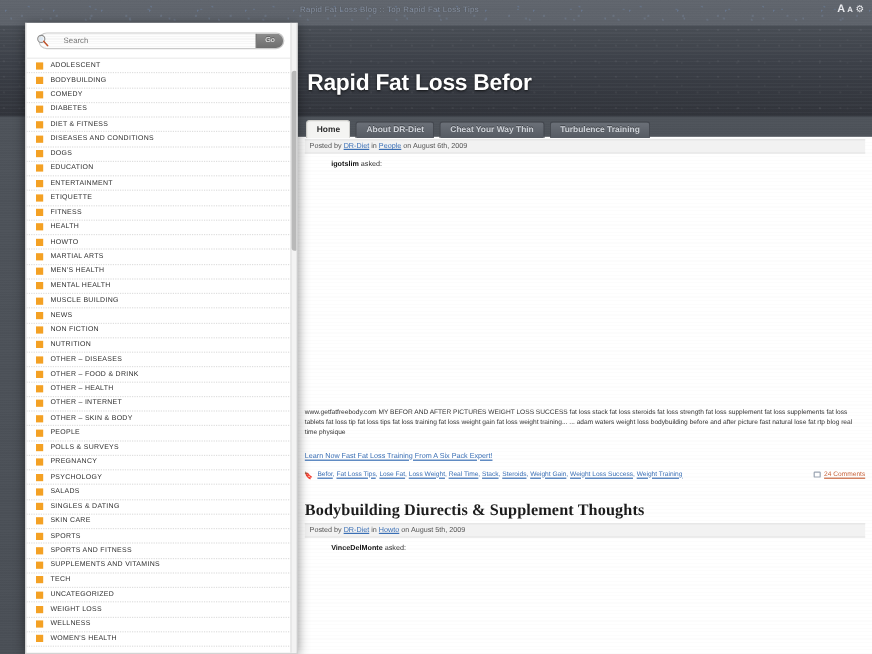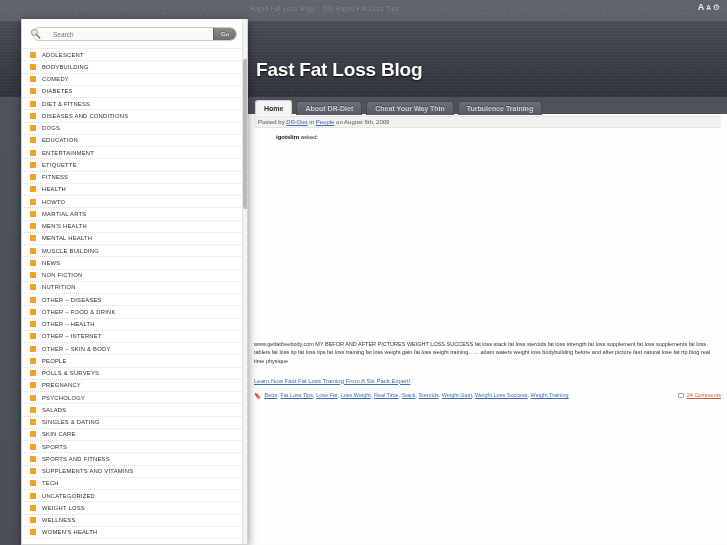--- a/index.html
+++ b/index.html
@@ -278,21 +278,21 @@
     <span class="glyph-a-large">A</span>
     <span class="glyph-a-small">A</span>
     <span class="glyph-gear">⚙</span>
   </div>
 </div>
 
 <div id="page">
 
   <div id="site-header-band"></div>
 
-  <div id="site-title">Fast Fat Loss Blog</div>
+  <div id="site-title">Rapid Fat Loss Befor</div>
 
   <nav id="nav-tabs">
     <div class="nav-tab active">Home</div>
     <div class="nav-tab">About DR-Diet</div>
     <div class="nav-tab">Cheat Your Way Thin</div>
     <div class="nav-tab">Turbulence Training</div>
   </nav>
 
   <main id="content-sheet">
 
@@ -311,20 +311,29 @@
           <span class="tag-icon">🔖</span>
           <span id="tags-0"><a href="#">Befor</a><span style="color: rgb(58, 111, 181);">, </span><a href="#">Fat Loss Tips</a><span style="color: rgb(58, 111, 181);">, </span><a href="#">Lose Fat</a><span style="color: rgb(58, 111, 181);">, </span><a href="#">Loss Weight</a><span style="color: rgb(58, 111, 181);">, </span><a href="#">Real Time</a><span style="color: rgb(58, 111, 181);">, </span><a href="#">Stack</a><span style="color: rgb(58, 111, 181);">, </span><a href="#">Steroids</a><span style="color: rgb(58, 111, 181);">, </span><a href="#">Weight Gain</a><span style="color: rgb(58, 111, 181);">, </span><a href="#">Weight Loss Success</a><span style="color: rgb(58, 111, 181);">, </span><a href="#">Weight Training</a></span>
         </div>
         <div class="comments">
           <span class="comment-icon"></span>
           <a href="#">24 Comments</a>
         </div>
       </div>
     </article>
 
+    <article class="post" style="margin-top:9px;">
+      <h1 class="post-title">Bodybuilding Diurectis &amp; Supplement Thoughts</h1>
+      <div class="post-meta">
+        <span>Posted by </span><a href="#">DR-Diet</a><span> in </span><a href="#">Howto</a><span> on August 5th, 2009</span>
+      </div>
+      <div class="asker">
+        <b>VinceDelMonte</b><span> asked:</span>
+      </div>
+    </article>
 
   </main>
 </div>
 
 <aside id="sidebar-panel">
 
   <div id="search-row">
     <svg id="search-mag" viewBox="0 0 16 16">
       <circle cx="6.4" cy="6.4" r="4.3" fill="#ffffff" fill-opacity=".5" stroke="#8d8d8d" stroke-width="1.4"></circle>
       <circle cx="6.4" cy="6.4" r="2.6" fill="#cfe0ef" fill-opacity=".7"></circle>

